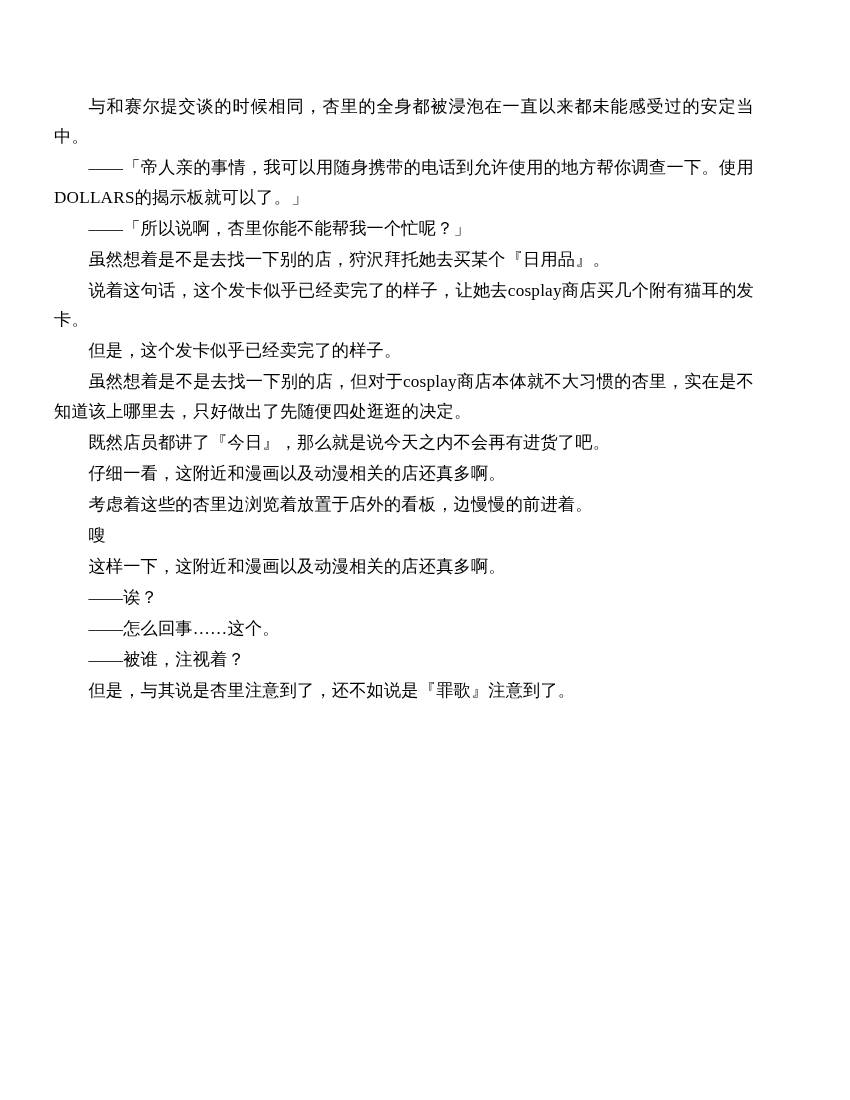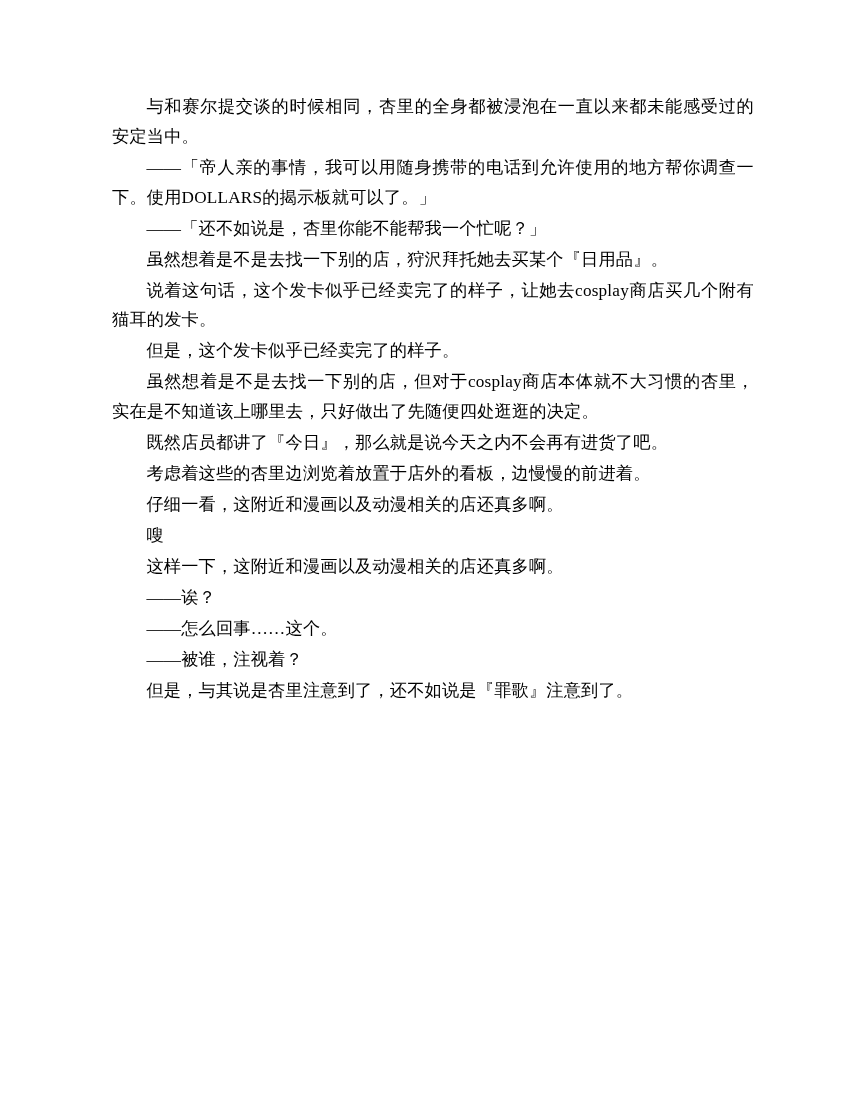--- a/index.html
+++ b/index.html
@@ -10,21 +10,21 @@
   body {
     width: 850px;
     height: 1100px;
     font-family: "Liberation Serif", "DejaVu Serif", serif;
     color: #000000;
   }
   .page {
     width: 850px;
     height: 811px;
     box-sizing: border-box;
-    padding: 92px 96px 60px 112px;
+    padding: 92px 96px 60px 54px;
     position: relative;
   }
   .doc-body {
     font-size: 17.2px;
     line-height: 1.74;
     text-align: justify;
     text-justify: inter-ideograph;
     letter-spacing: 0.2px;
   }
   .para {
@@ -33,28 +33,28 @@
     white-space: normal;
   }
 </style>
 </head>
 <body>
 
 <div class="page">
   <div class="doc-body">
     <p class="para">与和赛尔提交谈的时候相同，杏里的全身都被浸泡在一直以来都未能感受过的安定当中。</p>
     <p class="para">——「帝人亲的事情，我可以用随身携带的电话到允许使用的地方帮你调查一下。使用DOLLARS的揭示板就可以了。」</p>
-    <p class="para">——「还不如说是，杏里你能不能帮我一个忙呢？」</p>
+    <p class="para">——「所以说啊，杏里你能不能帮我一个忙呢？」</p>
     <p class="para">虽然想着是不是去找一下别的店，狩沢拜托她去买某个『日用品』。</p>
     <p class="para">说着这句话，这个发卡似乎已经卖完了的样子，让她去cosplay商店买几个附有猫耳的发卡。</p>
     <p class="para">但是，这个发卡似乎已经卖完了的样子。</p>
     <p class="para">虽然想着是不是去找一下别的店，但对于cosplay商店本体就不大习惯的杏里，实在是不知道该上哪里去，只好做出了先随便四处逛逛的决定。</p>
     <p class="para">既然店员都讲了『今日』，那么就是说今天之内不会再有进货了吧。</p>
+    <p class="para">仔细一看，这附近和漫画以及动漫相关的店还真多啊。</p>
     <p class="para">考虑着这些的杏里边浏览着放置于店外的看板，边慢慢的前进着。</p>
-    <p class="para">仔细一看，这附近和漫画以及动漫相关的店还真多啊。</p>
     <p class="para">嗖</p>
     <p class="para">这样一下，这附近和漫画以及动漫相关的店还真多啊。</p>
     <p class="para">——诶？</p>
     <p class="para">——怎么回事……这个。</p>
     <p class="para">——被谁，注视着？</p>
     <p class="para">但是，与其说是杏里注意到了，还不如说是『罪歌』注意到了。</p>
   </div>
 </div>
 
 </body></html>

